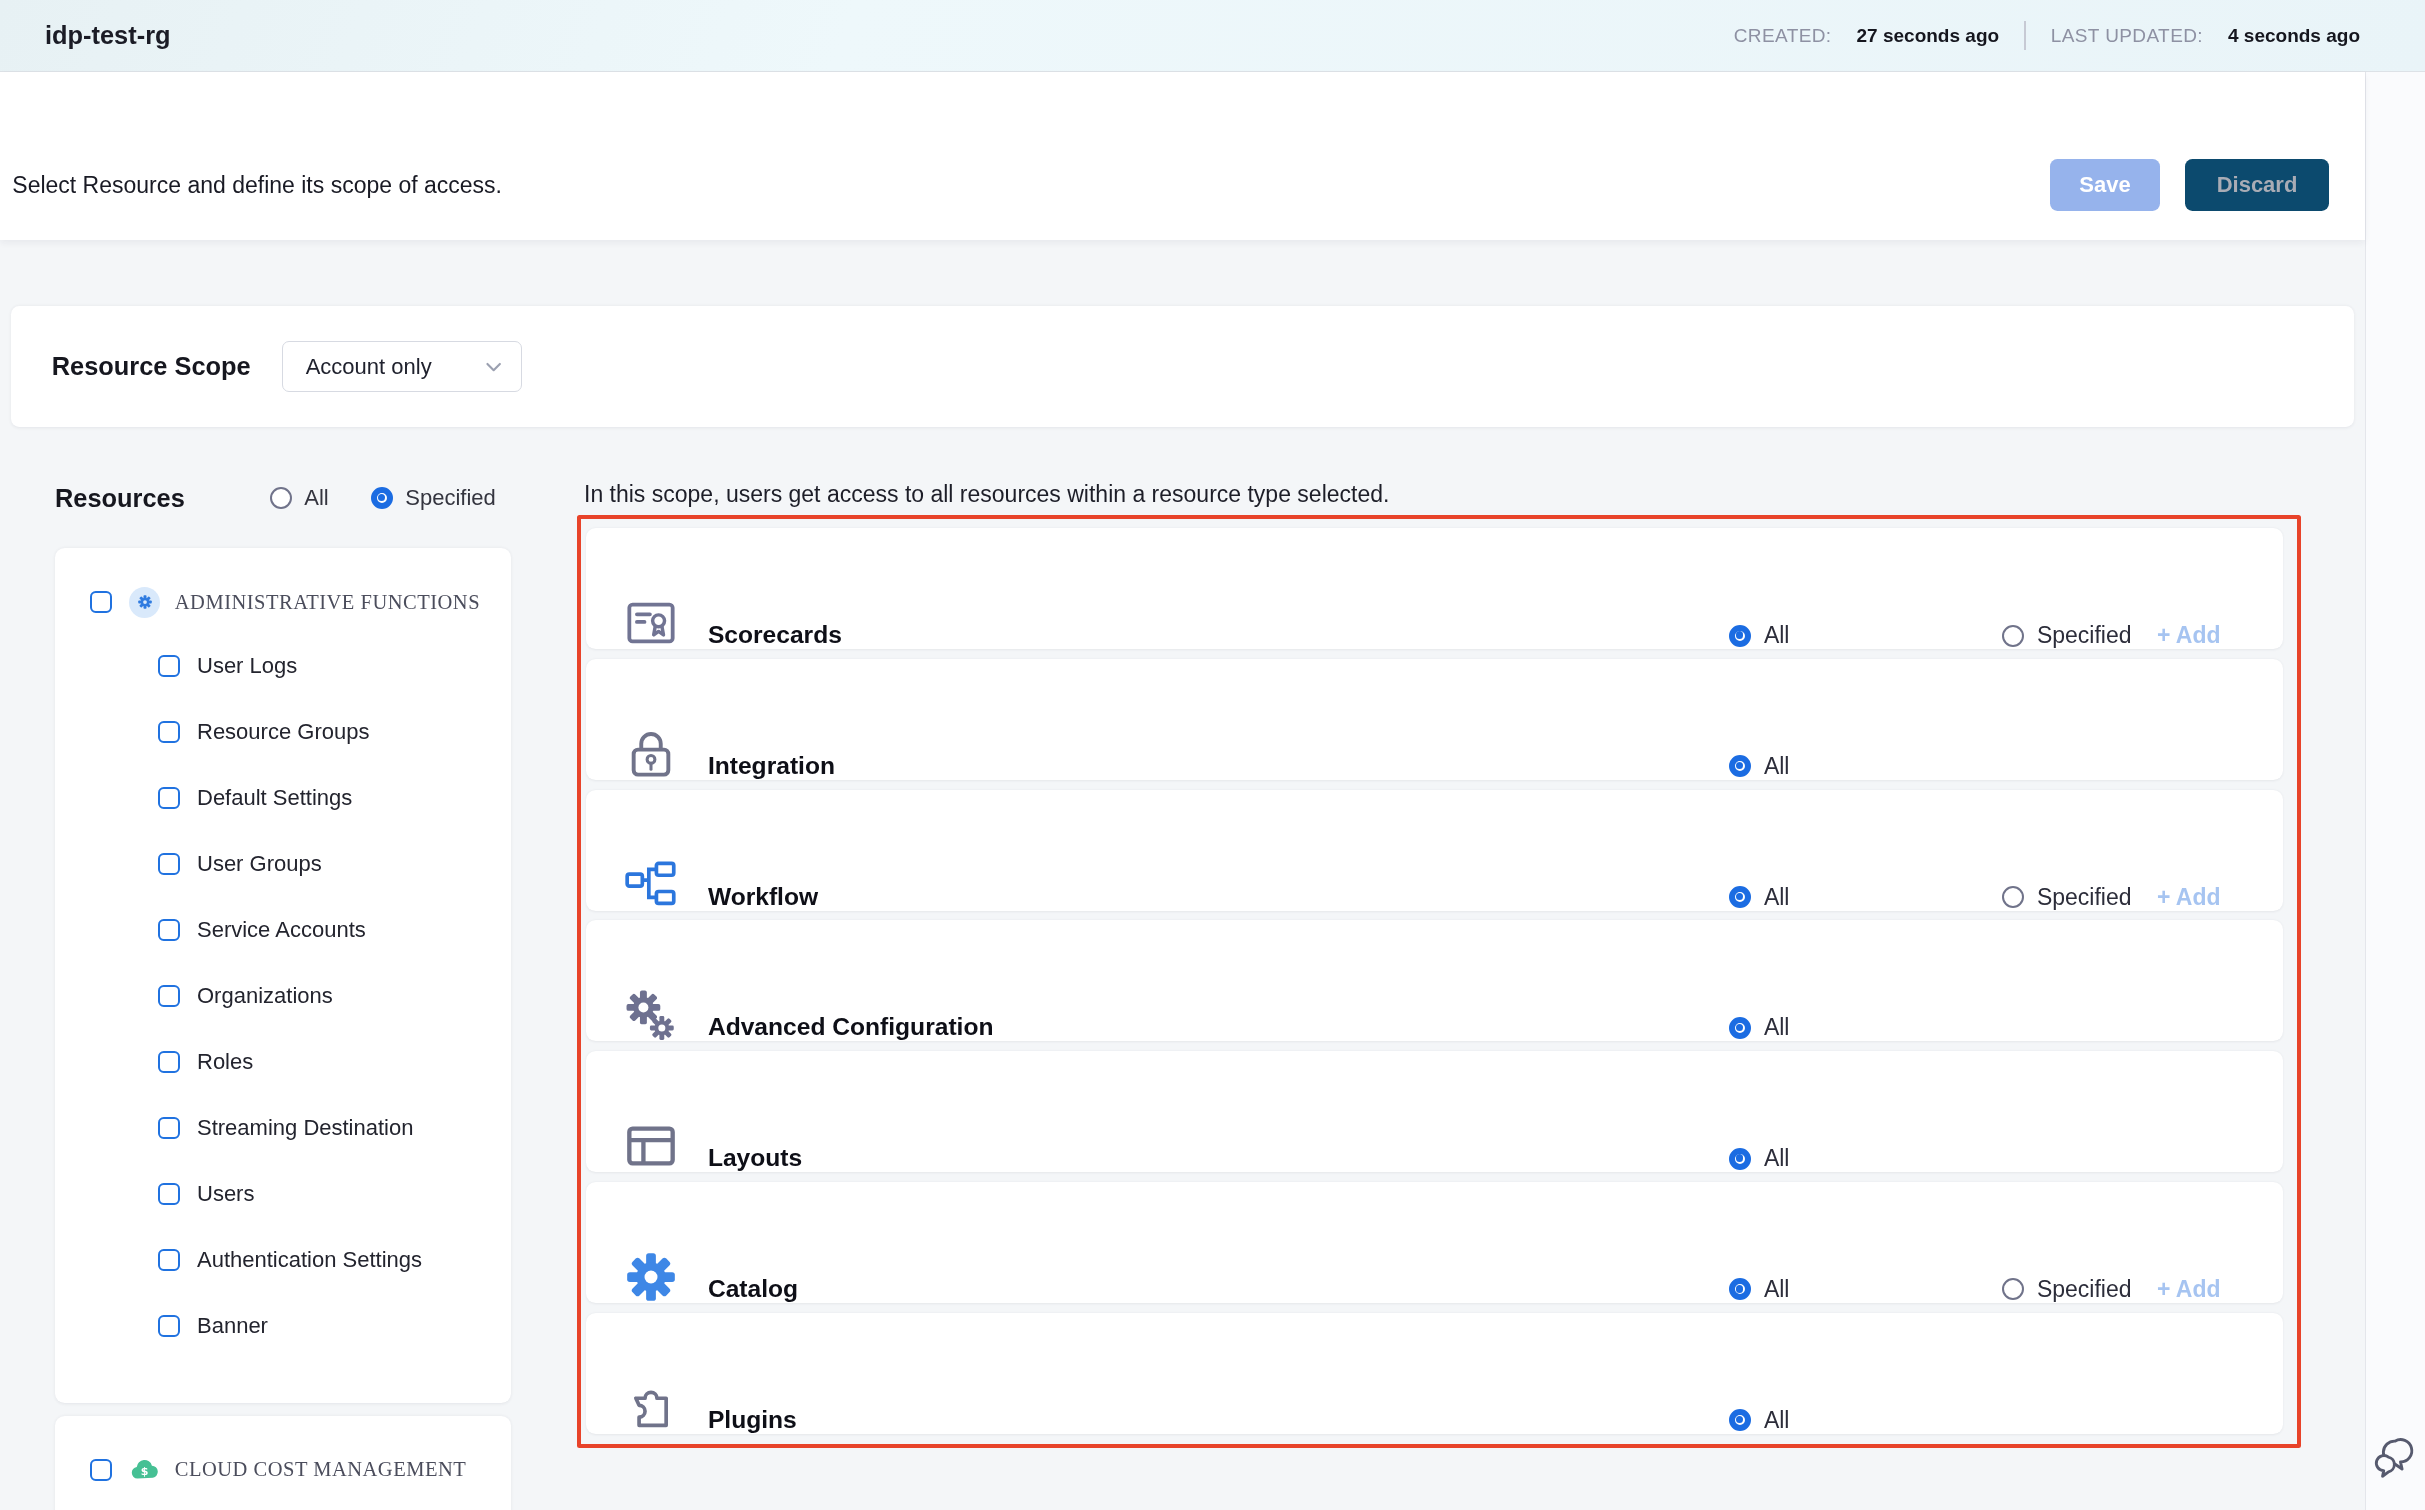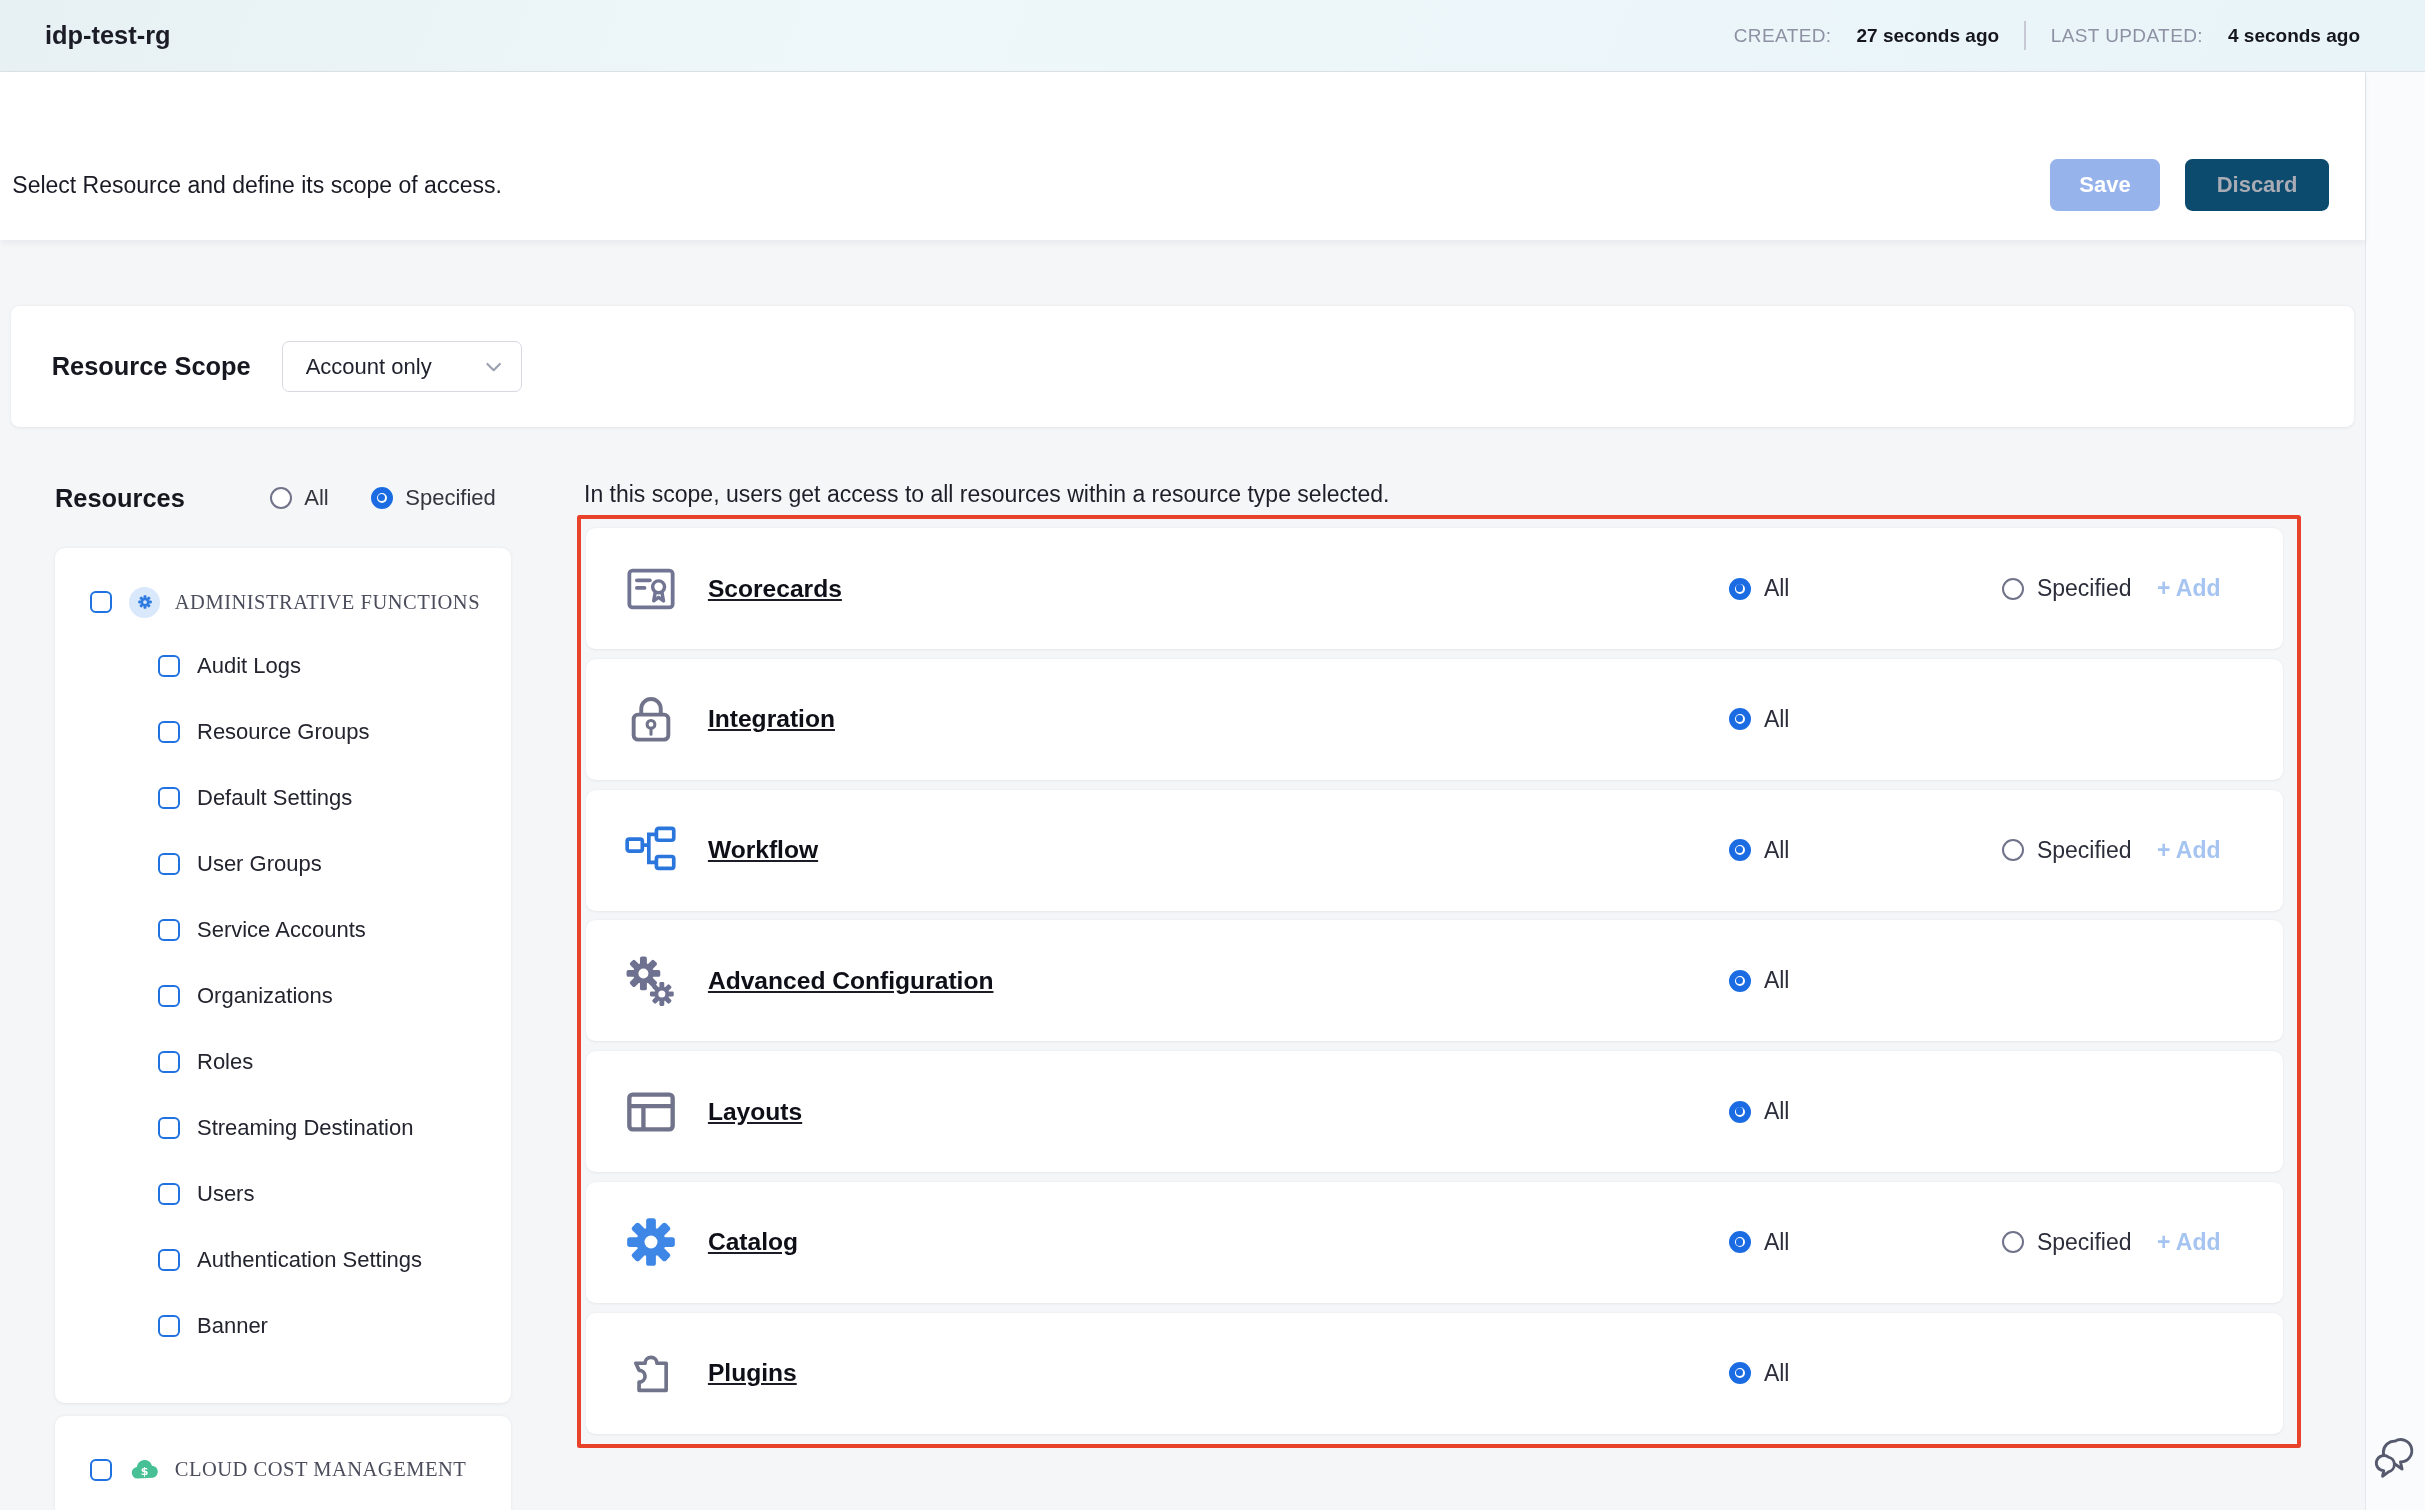--- a/index.html
+++ b/index.html
@@ -79,21 +79,21 @@
   .gitems { margin-top:19.7px; }
   .item { display:flex; align-items:center; height:44px; margin:0 0 22px 103px; cursor:pointer; }
   .itext { margin-left:17px; font-size:22px; color:#23242e; }
 
   
   .scope-note { position:absolute; left:584px; top:481px; font-size:23px; color:#1d1e28; }
   .redbox { position:absolute; left:577px; top:515px; width:1724px; height:933px;
             border:4.9px solid #e8432a; border-radius:2.5px; }
   .srow { position:relative; width:1697px; height:121px; margin:0 0 9.8px 4.9px; background:#fff;
           border-radius:9.8px; box-shadow:0 0.8px 2.5px rgba(40,41,61,.07);
-          display:flex; align-items:center;text-decoration:underline; }
+          display:flex; align-items:flex-end; }
   .srow:first-child { margin-top:9px; }
   .ricon { width:52px; height:52px; margin-left:39px; flex:0 0 52px; }
   .rlabel { margin-left:31px; font-size:24.6px; font-weight:600; color:#0e0f17; }
   .srow .ctl { position:absolute; display:flex; align-items:center; gap:13px; cursor:pointer; }
   .srow .ctl-all { left:1143px; }
   .srow .ctl-spec { left:1416px; }
   .srow .rtext { font-size:23px; color:#2c2d3a; }
   .srow .add { position:absolute; left:1571px; font-size:23px; font-weight:700; color:#a6c4f1; cursor:pointer; }
 
   svg.def-store { position:absolute; width:0; height:0; }
@@ -240,21 +240,21 @@
       <span class="gicon">
         <svg width="18" height="18" style="color: rgb(47, 123, 224);" viewBox="0 0 22 22">
               <use href="#icon-gear-badge"></use>
             </svg>
       </span>
       <span class="gname">ADMINISTRATIVE FUNCTIONS</span>
     </div>
     <div class="gitems">
   <label class="item">
     <span class="cb"></span>
-    <span class="itext">Audit Logs</span>
+    <span class="itext">User Logs</span>
   </label>
 
   <label class="item">
     <span class="cb"></span>
     <span class="itext">Resource Groups</span>
   </label>
 
   <label class="item">
     <span class="cb"></span>
     <span class="itext">Default Settings</span>

